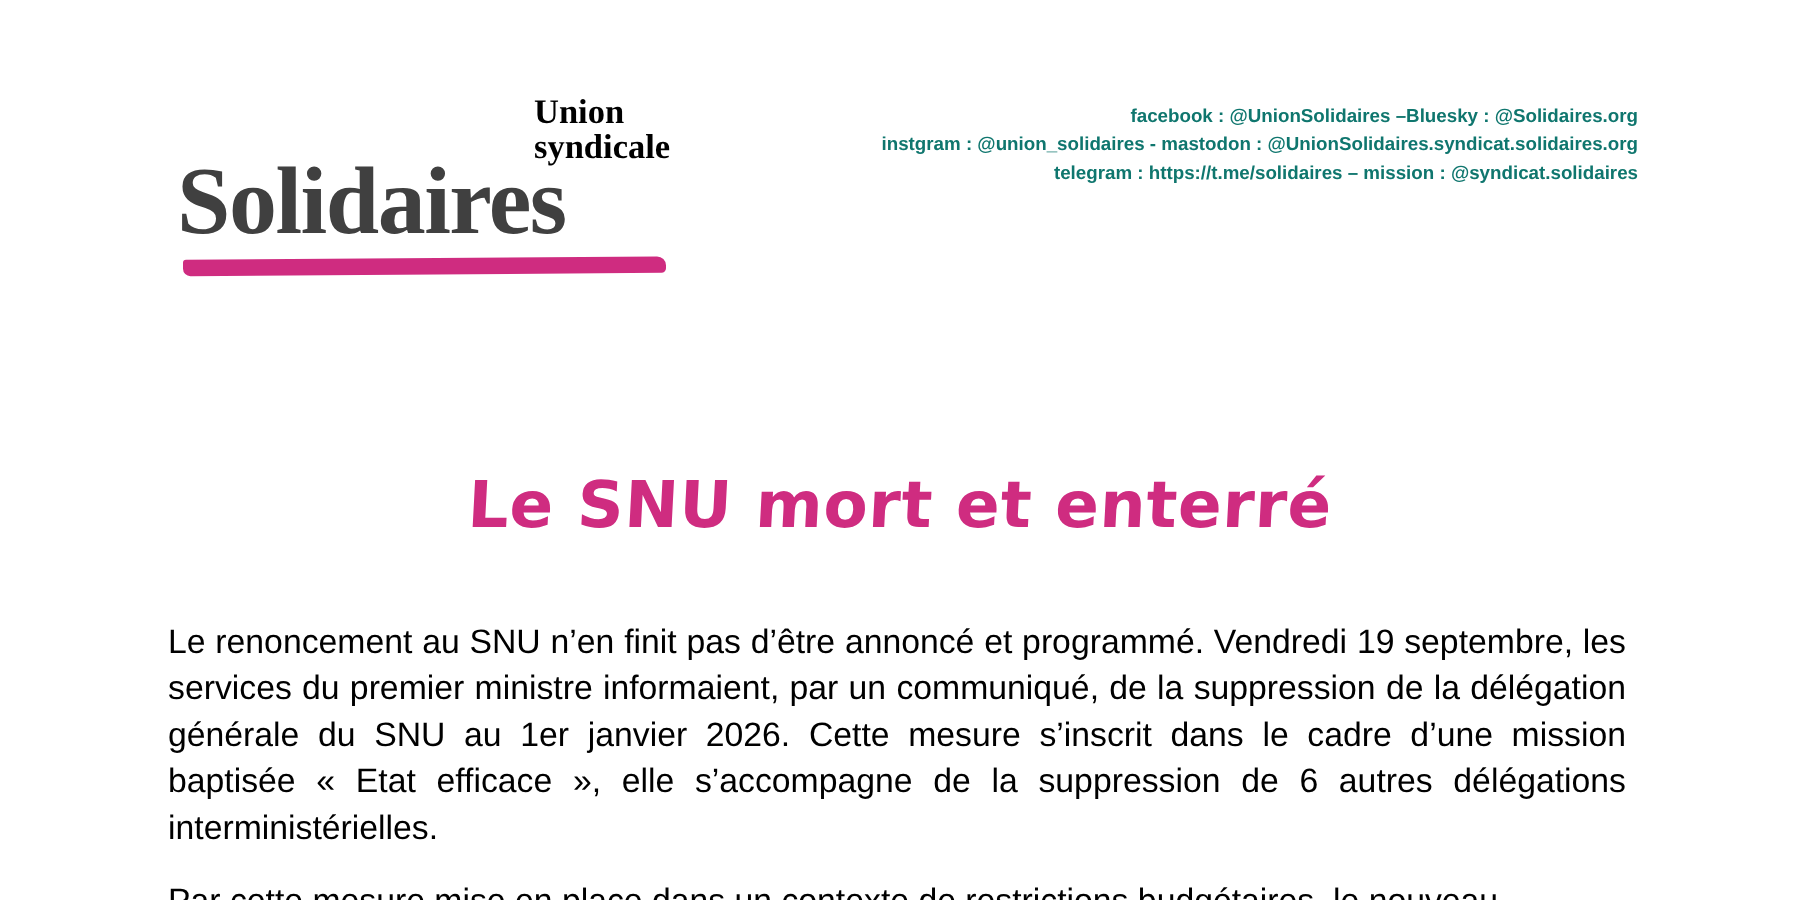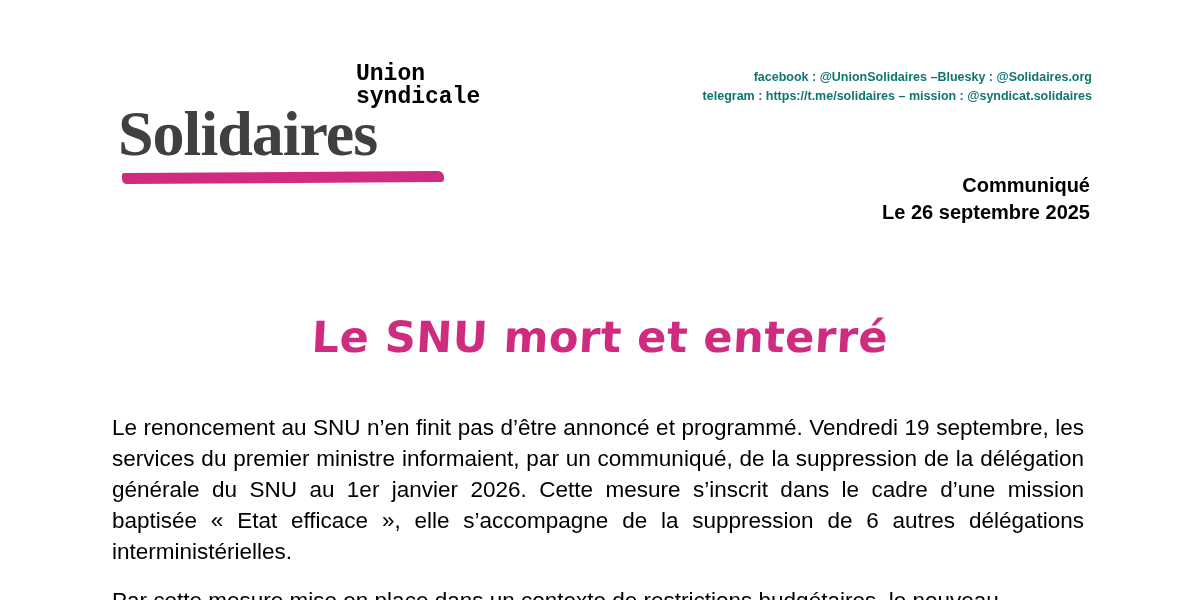--- a/index.html
+++ b/index.html
@@ -32,21 +32,21 @@
   .logo-block {
     position: absolute;
     left: 118px;
     top: 55px;
     width: 340px;
   }
   .logo-union {
     position: absolute;
     left: 238px;
     top: 8px;
-    font-family: Liberation Mono, monospace;
+    font-family: Liberation Serif, serif;
     font-weight: bold;
     font-size: 23px;
     line-height: 23px;
     color: #000;
     text-align: left;
   }
   .logo-union span {
     display: block;
   }
   .logo-solidaires {
@@ -141,27 +141,24 @@
       <div class="logo-union">
         <span>Union</span>
         <span>syndicale</span>
       </div>
       <div class="logo-solidaires">Solidaires</div>
       <div class="logo-underline"></div>
     </div>
 
     <div class="social-block">
       <div>facebook : @UnionSolidaires –Bluesky : @Solidaires.org</div>
+      <div>instgram : @union_solidaires - mastodon : @UnionSolidaires.syndicat.solidaires.org</div>
       <div>telegram : https://t.me/solidaires – mission : @syndicat.solidaires</div>
     </div>
 
-    <div class="doc-meta">
-      <div>Communiqué</div>
-      <div>Le 26 septembre 2025</div>
-    </div>
 
   </div>
 
   <h1 class="title">Le SNU mort et enterré</h1>
 
   <div class="body-text">
     <p>Le renoncement au SNU n’en finit pas d’être annoncé et programmé. Vendredi 19 septembre, les services du premier ministre informaient, par un communiqué, de la suppression de la délégation générale du SNU au 1er janvier 2026. Cette mesure s’inscrit dans le cadre d’une mission baptisée « Etat efficace », elle s’accompagne de la suppression de 6 autres délégations interministérielles.</p>
     <p>Par cette mesure mise en place dans un contexte de restrictions budgétaires, le nouveau</p>
   </div>
 

